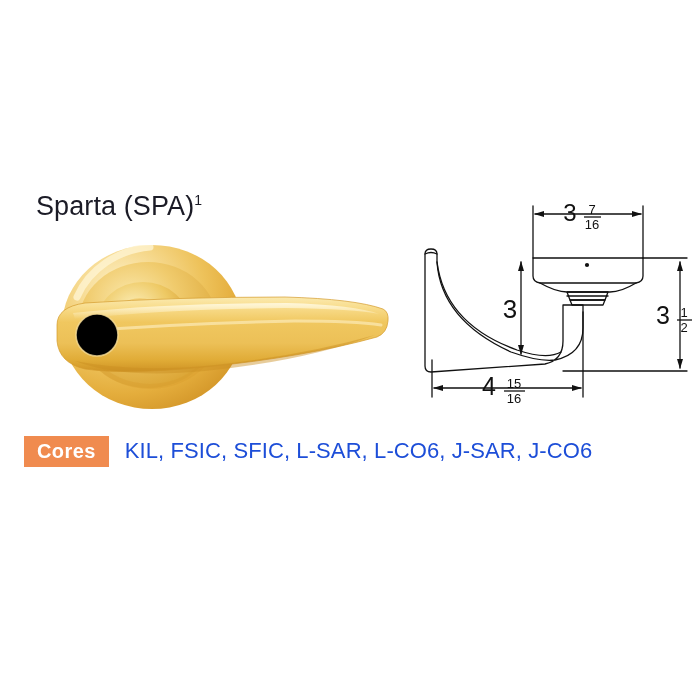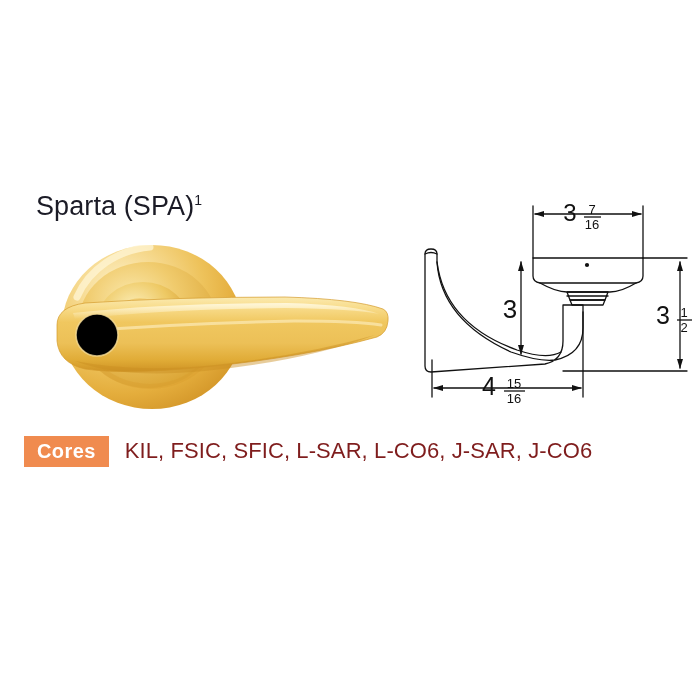--- a/index.html
+++ b/index.html
@@ -70,21 +70,21 @@
     font-weight: bold;
     letter-spacing: 0.4px;
     padding: 4px 13px 5px 13px;
     line-height: 22px;
     display: inline-block;
   }
   .cores-list {
     margin-left: 16px;
     font-size: 22px;
     line-height: 26px;
-    color: #7f1d1d;
+    color: #1d4ed8;
     letter-spacing: 0.1px;
     white-space: nowrap;
   }
 
   
   .tech-drawing {
     position: absolute;
     left: 415px;
     top: 192px;
     width: 285px;

